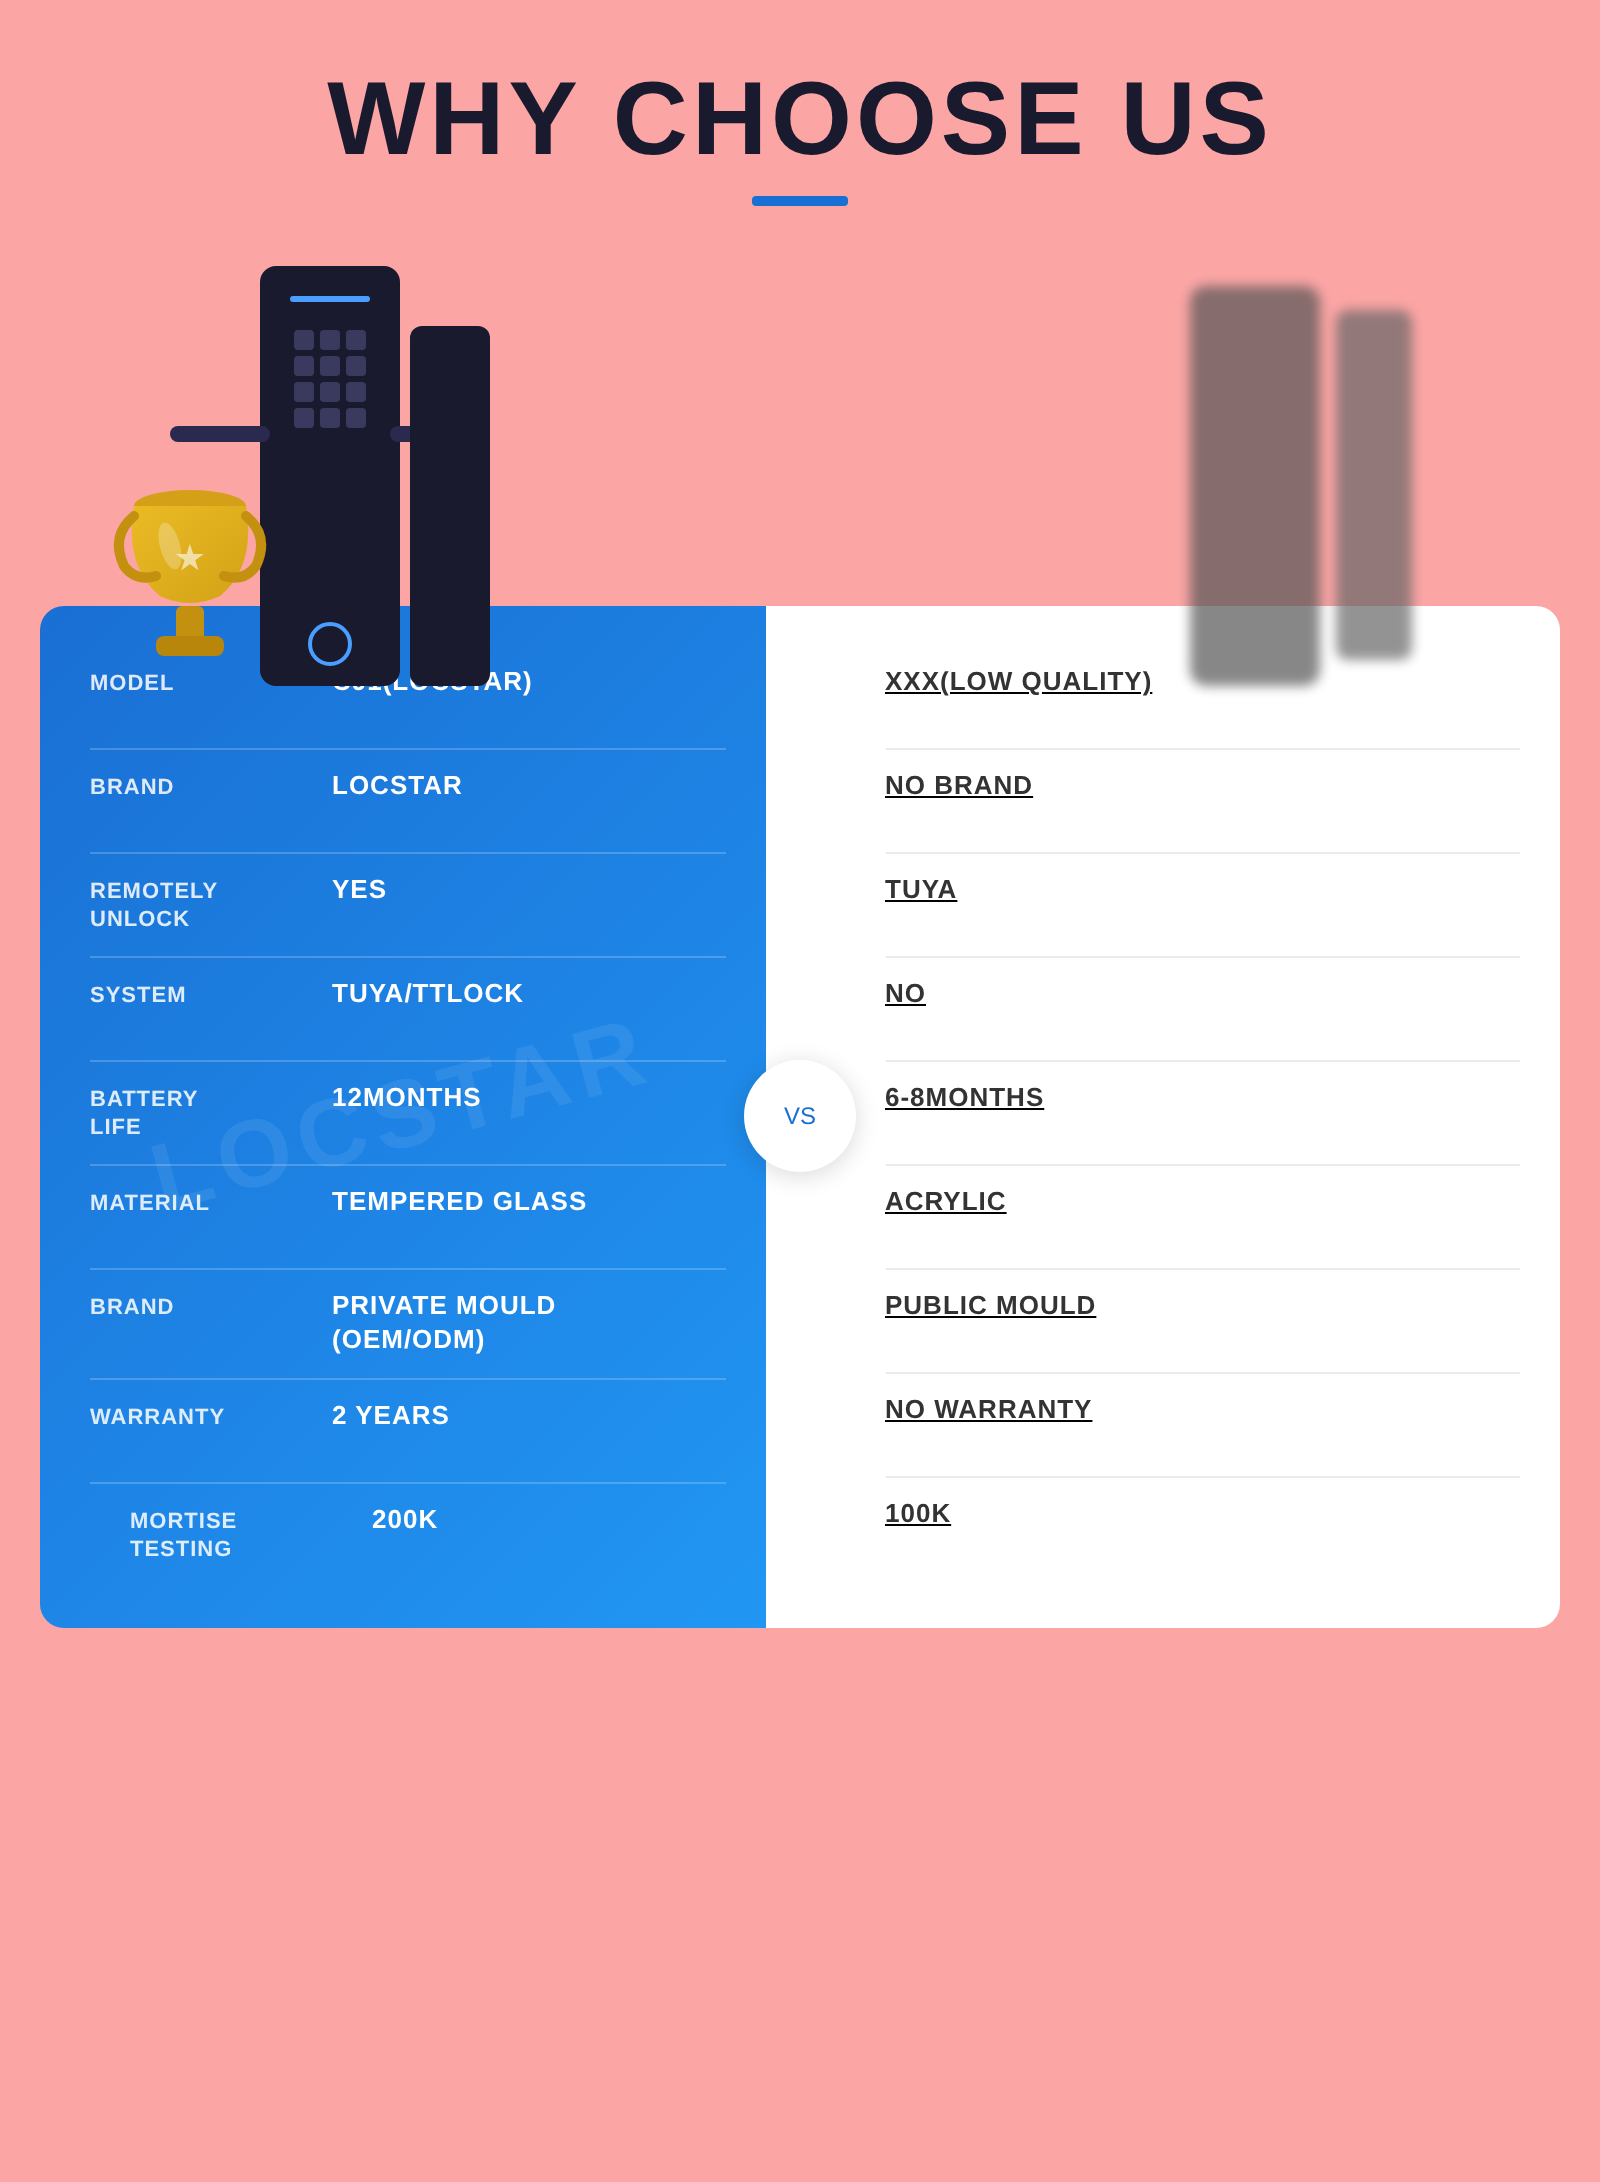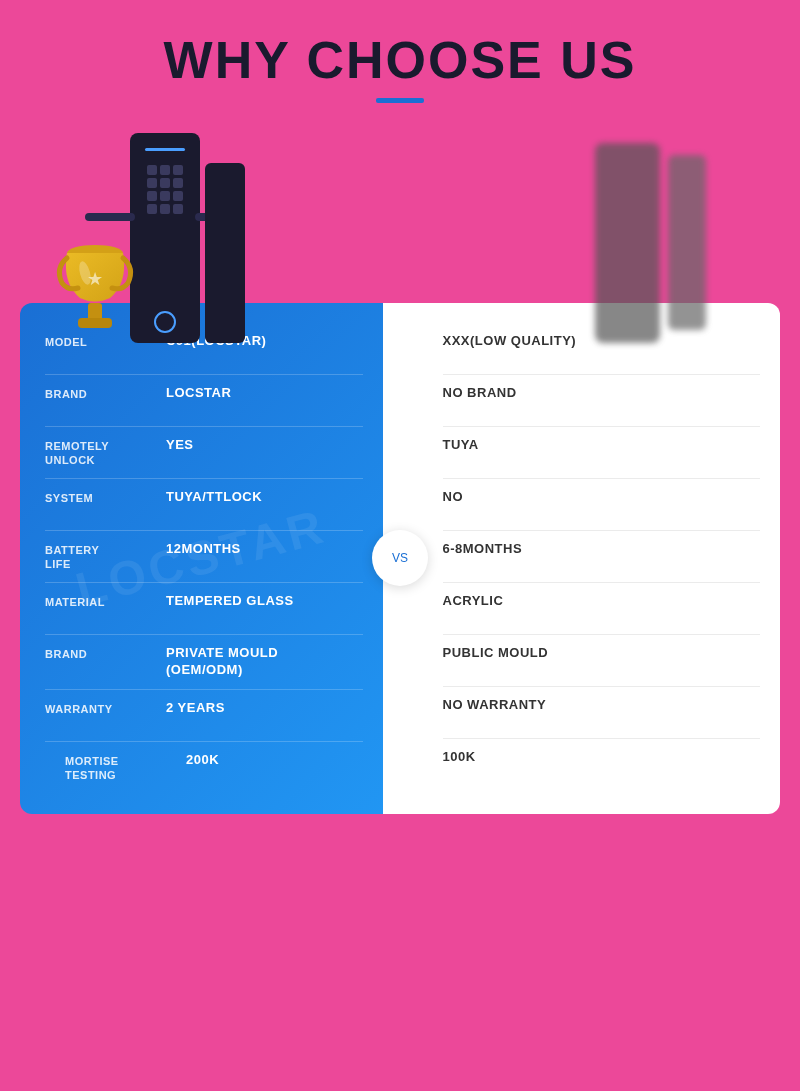--- a/index.html
+++ b/index.html
@@ -10,21 +10,21 @@
       background: #e8ecf0;
       font-family: 'Arial', sans-serif;
       display: flex;
       justify-content: center;
       align-items: flex-start;
     }
 
     .page-container {
       width: 800px;
       min-height: 1091px;
-      background: #ec4899;
+      background: #fca5a5;
       display: flex;
       flex-direction: column;
       align-items: center;
       padding: 30px 20px 60px;
     }
 
     .title {
       font-size: 52px;
       font-weight: 900;
       color: #1a1a2e;
@@ -261,20 +261,21 @@
       border-bottom: none;
       margin-left: 20px;
     }
 
     .row-right-item {
       display: flex;
       align-items: flex-start;
       padding: 10px 0;
       border-bottom: 1px solid rgba(0,0,0,0.08);
       min-height: 52px;
+      text-decoration: underline;
     }
 
     .row-right-item:last-child {
       border-bottom: none;
     }
 
     .row-label {
       font-size: 11px;
       font-weight: 700;
       color: rgba(255,255,255,0.85);

